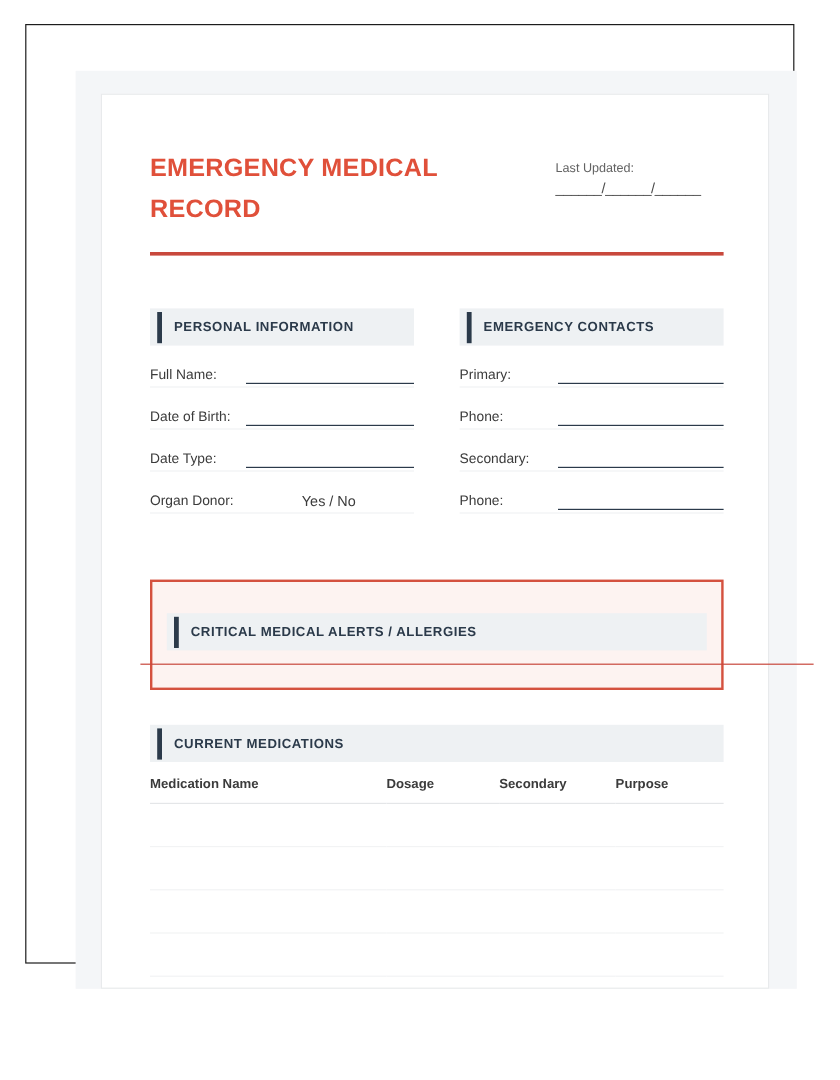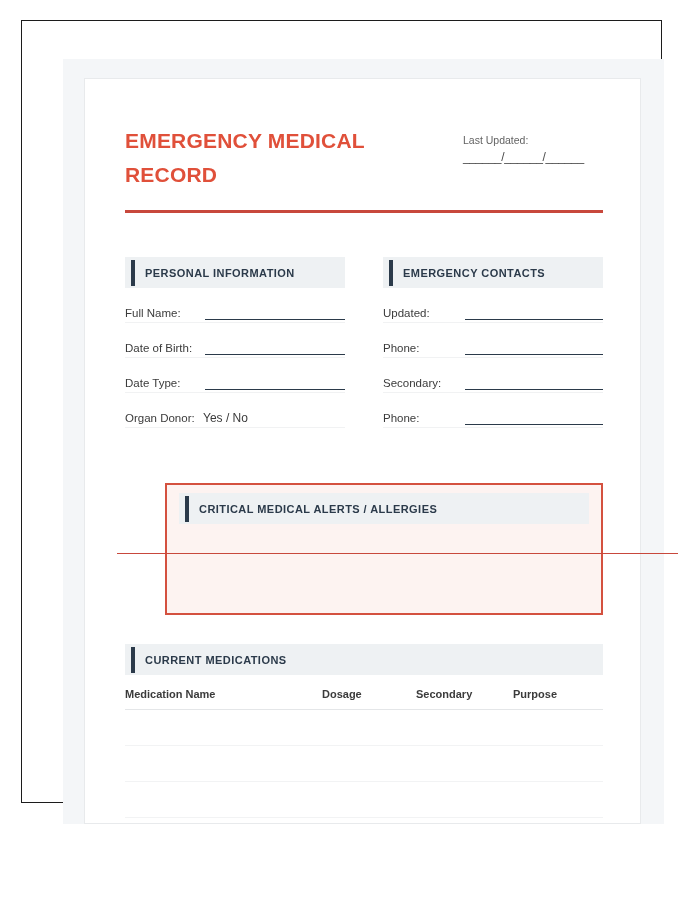--- a/index.html
+++ b/index.html
@@ -162,39 +162,38 @@
     width: 78px;
   }
   .field-line {
     flex: 1 1 auto;
     border-bottom: 1px solid #2b3a4a;
     height: 13px;
     margin-left: 2px;
   }
   .field-value {
     flex: 1 1 auto;
-    text-align: left;
+    text-align: center;
     font-size: 12px;
     color: #3b3b3b;
     line-height: 14px;
   }
 
   
   .col-right .field-label { width: 80px; }
 
   
   .critical-box {
     position: relative;
     margin-top: 55px;
     border: 2px solid #d4513f;
     background: #fdf3f1;
-    height: 132px;
+    height: 92px;
     box-sizing: border-box;
-    padding: 8px 12px 0 12px;
-    margin-left: 40px;
+    padding: 26px 12px 0 12px;
   }
   .critical-box .section-header {
     background: #eef1f3;
   }
 
   
   .medications {
     margin-top: 29px;
   }
   .med-table {
@@ -279,21 +278,21 @@
           </div>
         </div>
 
         <div class="col col-right">
           <div class="section-header">
             <div class="section-accent"></div>
             <div class="section-title">EMERGENCY CONTACTS</div>
           </div>
 
           <div class="field-row">
-            <div class="field-label">Updated:</div>
+            <div class="field-label">Primary:</div>
             <div class="field-line"></div>
           </div>
 
           <div class="field-row">
             <div class="field-label">Phone:</div>
             <div class="field-line"></div>
           </div>
 
           <div class="field-row">
             <div class="field-label">Secondary:</div>

